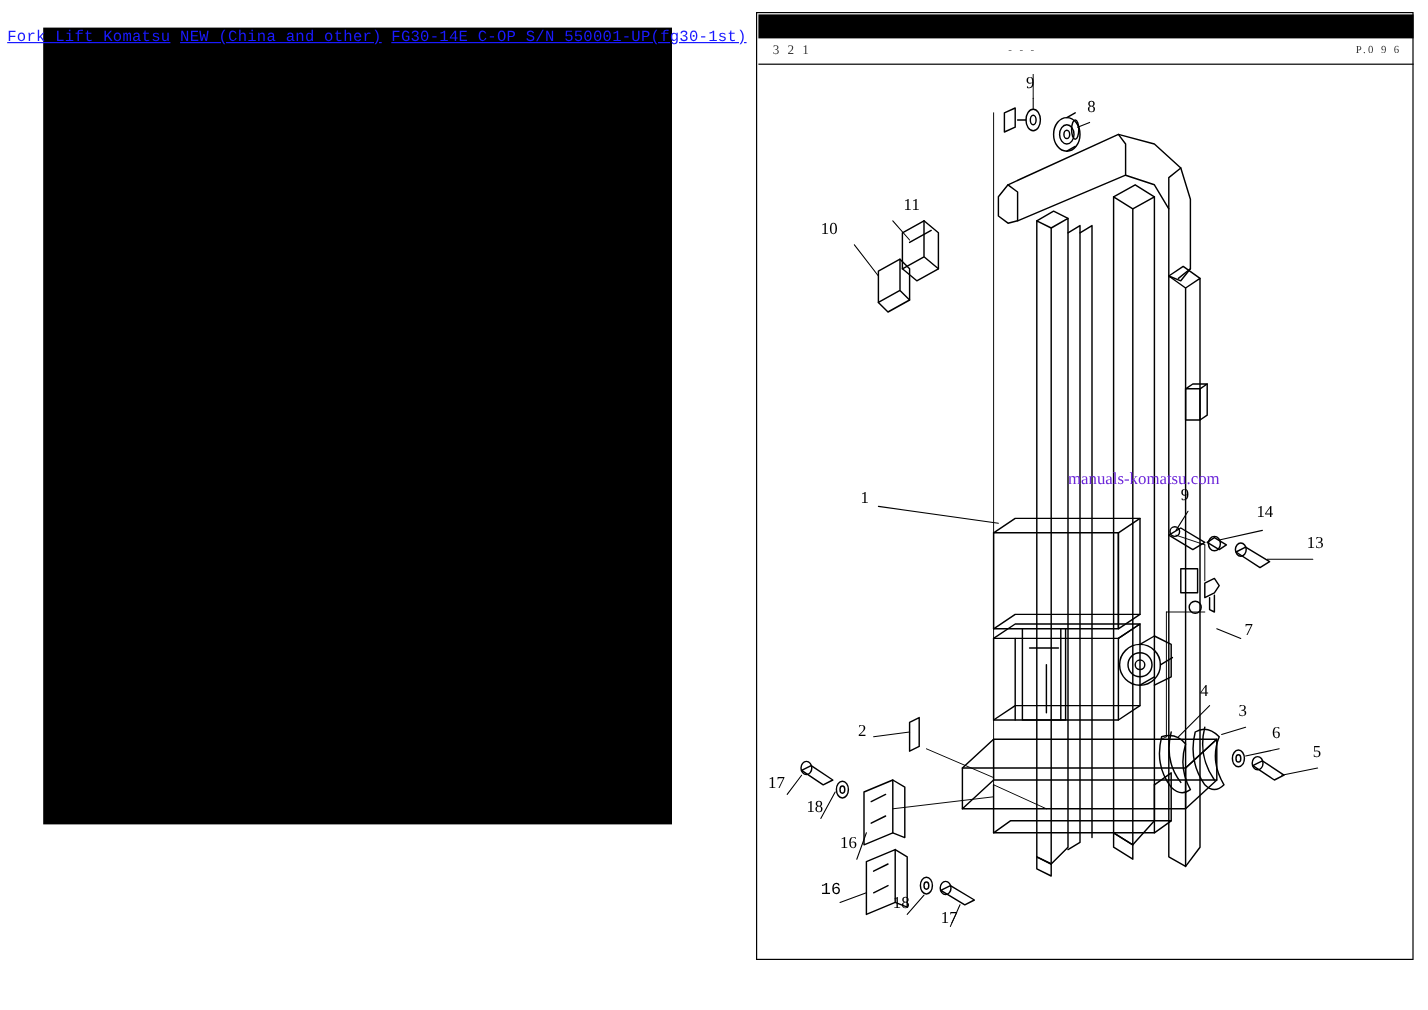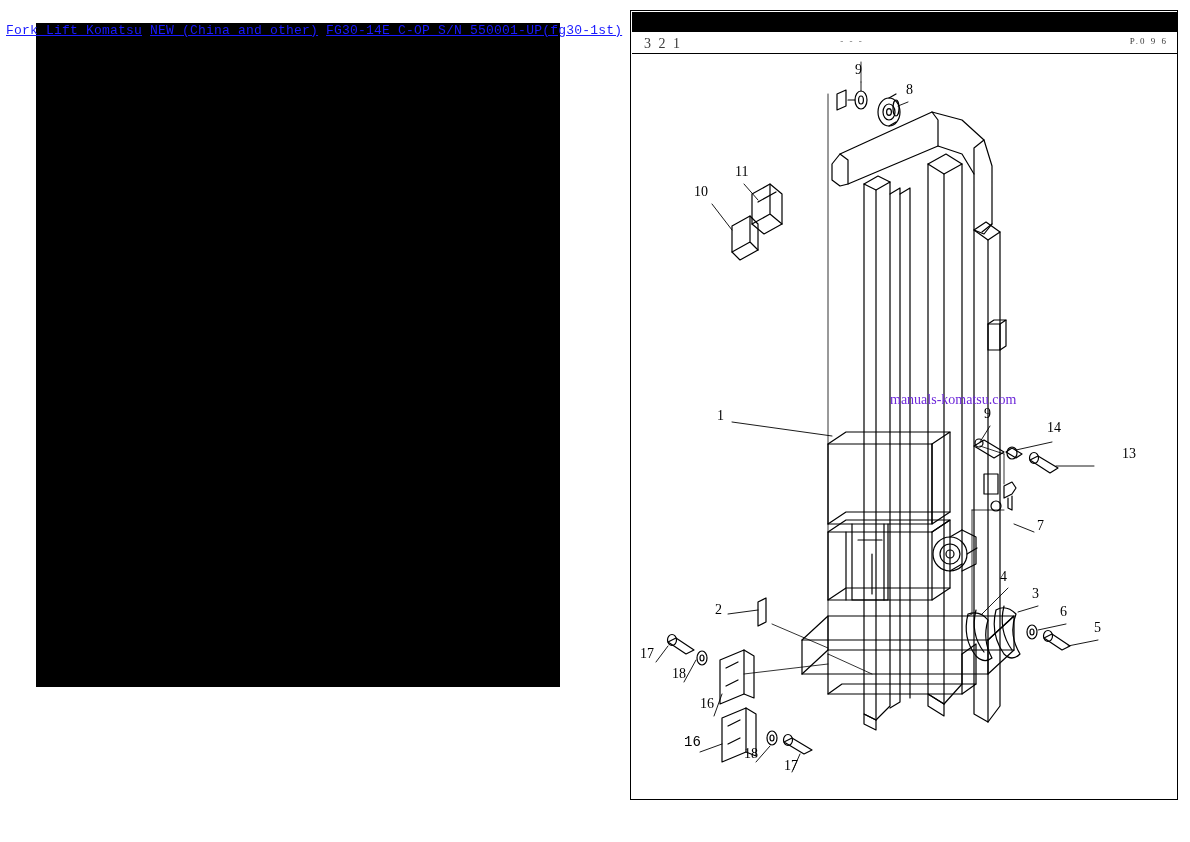--- a/index.html
+++ b/index.html
@@ -76,21 +76,21 @@
     top: 21px;
     width: 546px;
     height: 22px;
     border-bottom: 1px solid #000000;
     box-sizing: border-box;
   }
   #page-num-left {
     position: absolute;
     left: 12px;
     top: 4px;
-    font-size: 14px;
+    font-size: 11px;
     color: #3a3a3a;
     letter-spacing: 2px;
     text-align: right;
   }
   #page-header-center {
     position: absolute;
     left: 160px;
     top: 4px;
     width: 120px;
     text-align: center;
@@ -317,24 +317,24 @@
 
       <div class="callout" style="left:85px;  top:355px;">1</div>
       <div class="callout" style="left:83px;  top:549px;">2</div>
       <div class="callout" style="left:400px; top:533px;">3</div>
       <div class="callout" style="left:368px; top:516px;">4</div>
       <div class="callout" style="left:462px; top:567px;">5</div>
       <div class="callout" style="left:428px; top:551px;">6</div>
       <div class="callout" style="left:405px; top:465px;">7</div>
       <div class="callout" style="left:274px; top:29px;">8</div>
       <div class="callout" style="left:223px; top:9px;">9</div>
-      <div class="callout" style="left:62px;  top:131px;font-family:Liberation Serif, serif;">10</div>
-      <div class="callout" style="left:103px; top:111px;">11</div>
+      <div class="callout" style="left:52px;  top:131px;font-family:Liberation Serif, serif;">10</div>
+      <div class="callout" style="left:121px; top:111px;">11</div>
       <div class="callout" style="left:352px; top:353px;">9</div>
-      <div class="callout" style="left:457px; top:393px;margin-left:33px;">13</div>
+      <div class="callout" style="left:457px; top:393px;">13</div>
       <div class="callout" style="left:415px; top:367px;">14</div>
       <div class="callout" style="left:68px;  top:643px;">16</div>
       <div class="callout" style="left:52px;  top:681px;font-family:Liberation Mono, monospace;">16</div>
       <div class="callout" style="left:8px;   top:593px;">17</div>
       <div class="callout" style="left:40px;  top:613px;">18</div>
       <div class="callout" style="left:112px; top:693px;">18</div>
       <div class="callout" style="left:152px; top:705px;">17</div>
 
     </div>
   </div>

